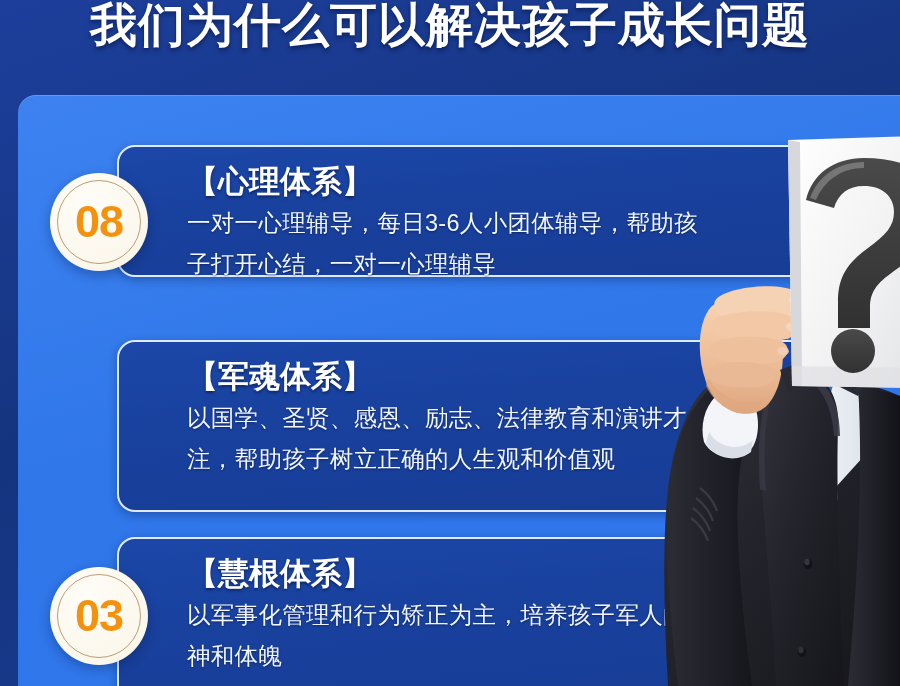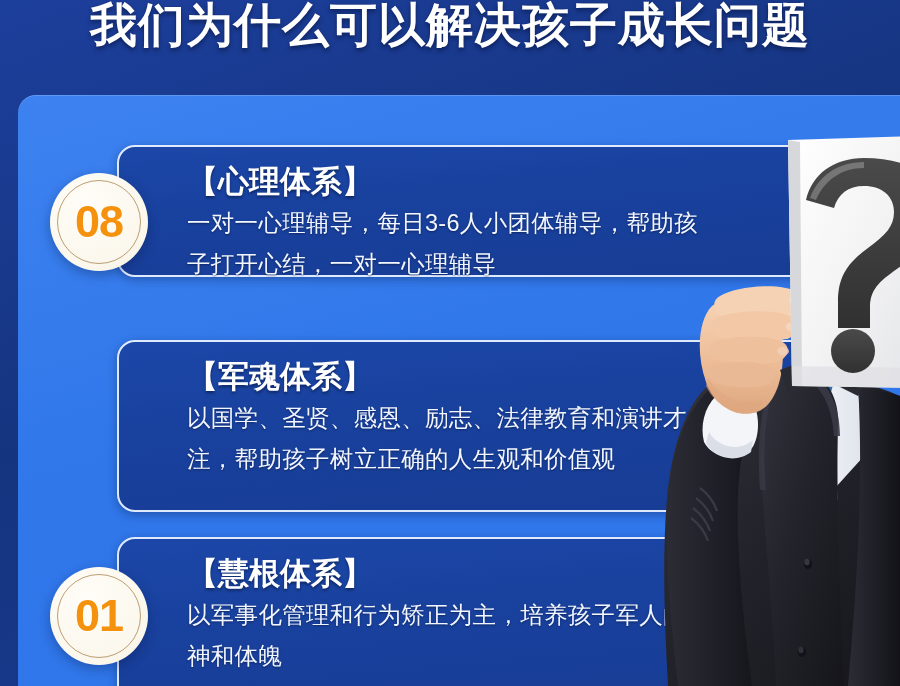--- a/index.html
+++ b/index.html
@@ -135,21 +135,21 @@
     </div>
   </div>
 
   <div class="card c3">
     <div class="card-inner">
       <div class="card-heading">【慧根体系】</div>
       <div class="card-body">以军事化管理和行为矫正为主，培养孩子军人的精神和体魄</div>
     </div>
   </div>
   <div class="badge b3">
-    <span class="badge-num">01</span>
+    <span class="badge-num">03</span>
   </div>
 
   <div class="photo">
     <svg width="288" height="590" viewBox="0 0 288 590" xmlns="http://www.w3.org/2000/svg">
       <defs>
         <linearGradient id="suitG" x1="0" y1="0" x2="1" y2="1">
           <stop offset="0%" stop-color="#33333d"></stop>
           <stop offset="45%" stop-color="#23232b"></stop>
           <stop offset="100%" stop-color="#15151b"></stop>
         </linearGradient>

